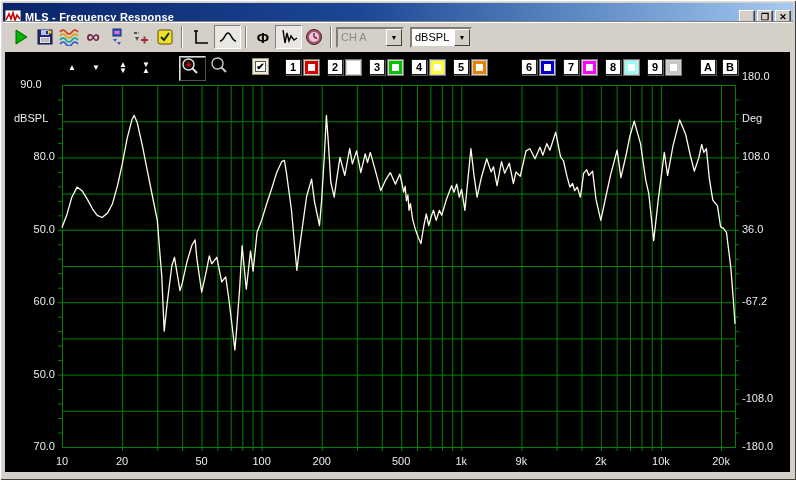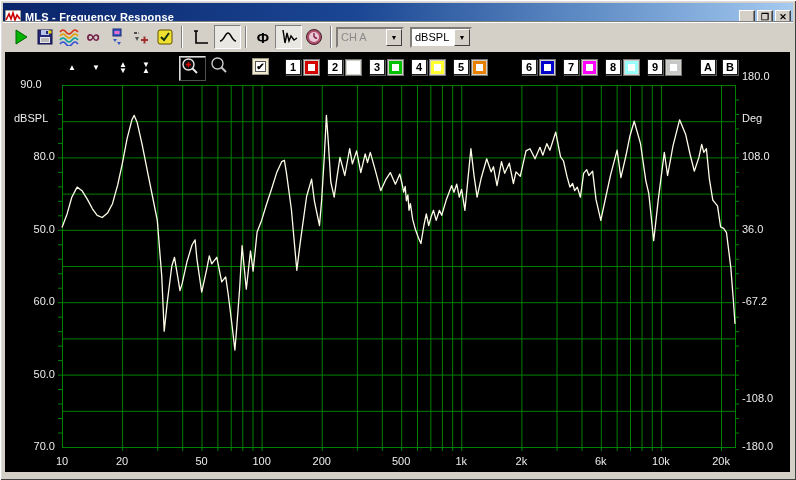--- a/index.html
+++ b/index.html
@@ -395,20 +395,20 @@
         <span class="ylab right" style="left: 737px; top: 388px;">-180.0</span>
         <span class="axname" style="left: 9px; top: 60px;">dBSPL</span>
         <span class="axname" style="left: 737px; top: 60px;">Deg</span>
         <span class="xlab" style="left: 57px; top: 403px;">10</span>
         <span class="xlab" style="left: 117.098px; top: 403px;">20</span>
         <span class="xlab" style="left: 196.542px; top: 403px;">50</span>
         <span class="xlab" style="left: 256.64px; top: 403px;">100</span>
         <span class="xlab" style="left: 316.738px; top: 403px;">200</span>
         <span class="xlab" style="left: 396.182px; top: 403px;">500</span>
         <span class="xlab" style="left: 456.28px; top: 403px;">1k</span>
-        <span class="xlab" style="left: 516.378px; top: 403px;">2k</span>
-        <span class="xlab" style="left: 595.822px; top: 403px;">6k</span>
+        <span class="xlab" style="left: 516.378px; top: 403px;">9k</span>
+        <span class="xlab" style="left: 595.822px; top: 403px;">2k</span>
         <span class="xlab" style="left: 655.92px; top: 403px;">10k</span>
         <span class="xlab" style="left: 716.018px; top: 403px;">20k</span>
         <span class="xlab" style="left: 543.988px; top: 403px; margin-top: 36px;">Hz</span>
       </div>
   </div>
 </div>
 
 </body></html>

